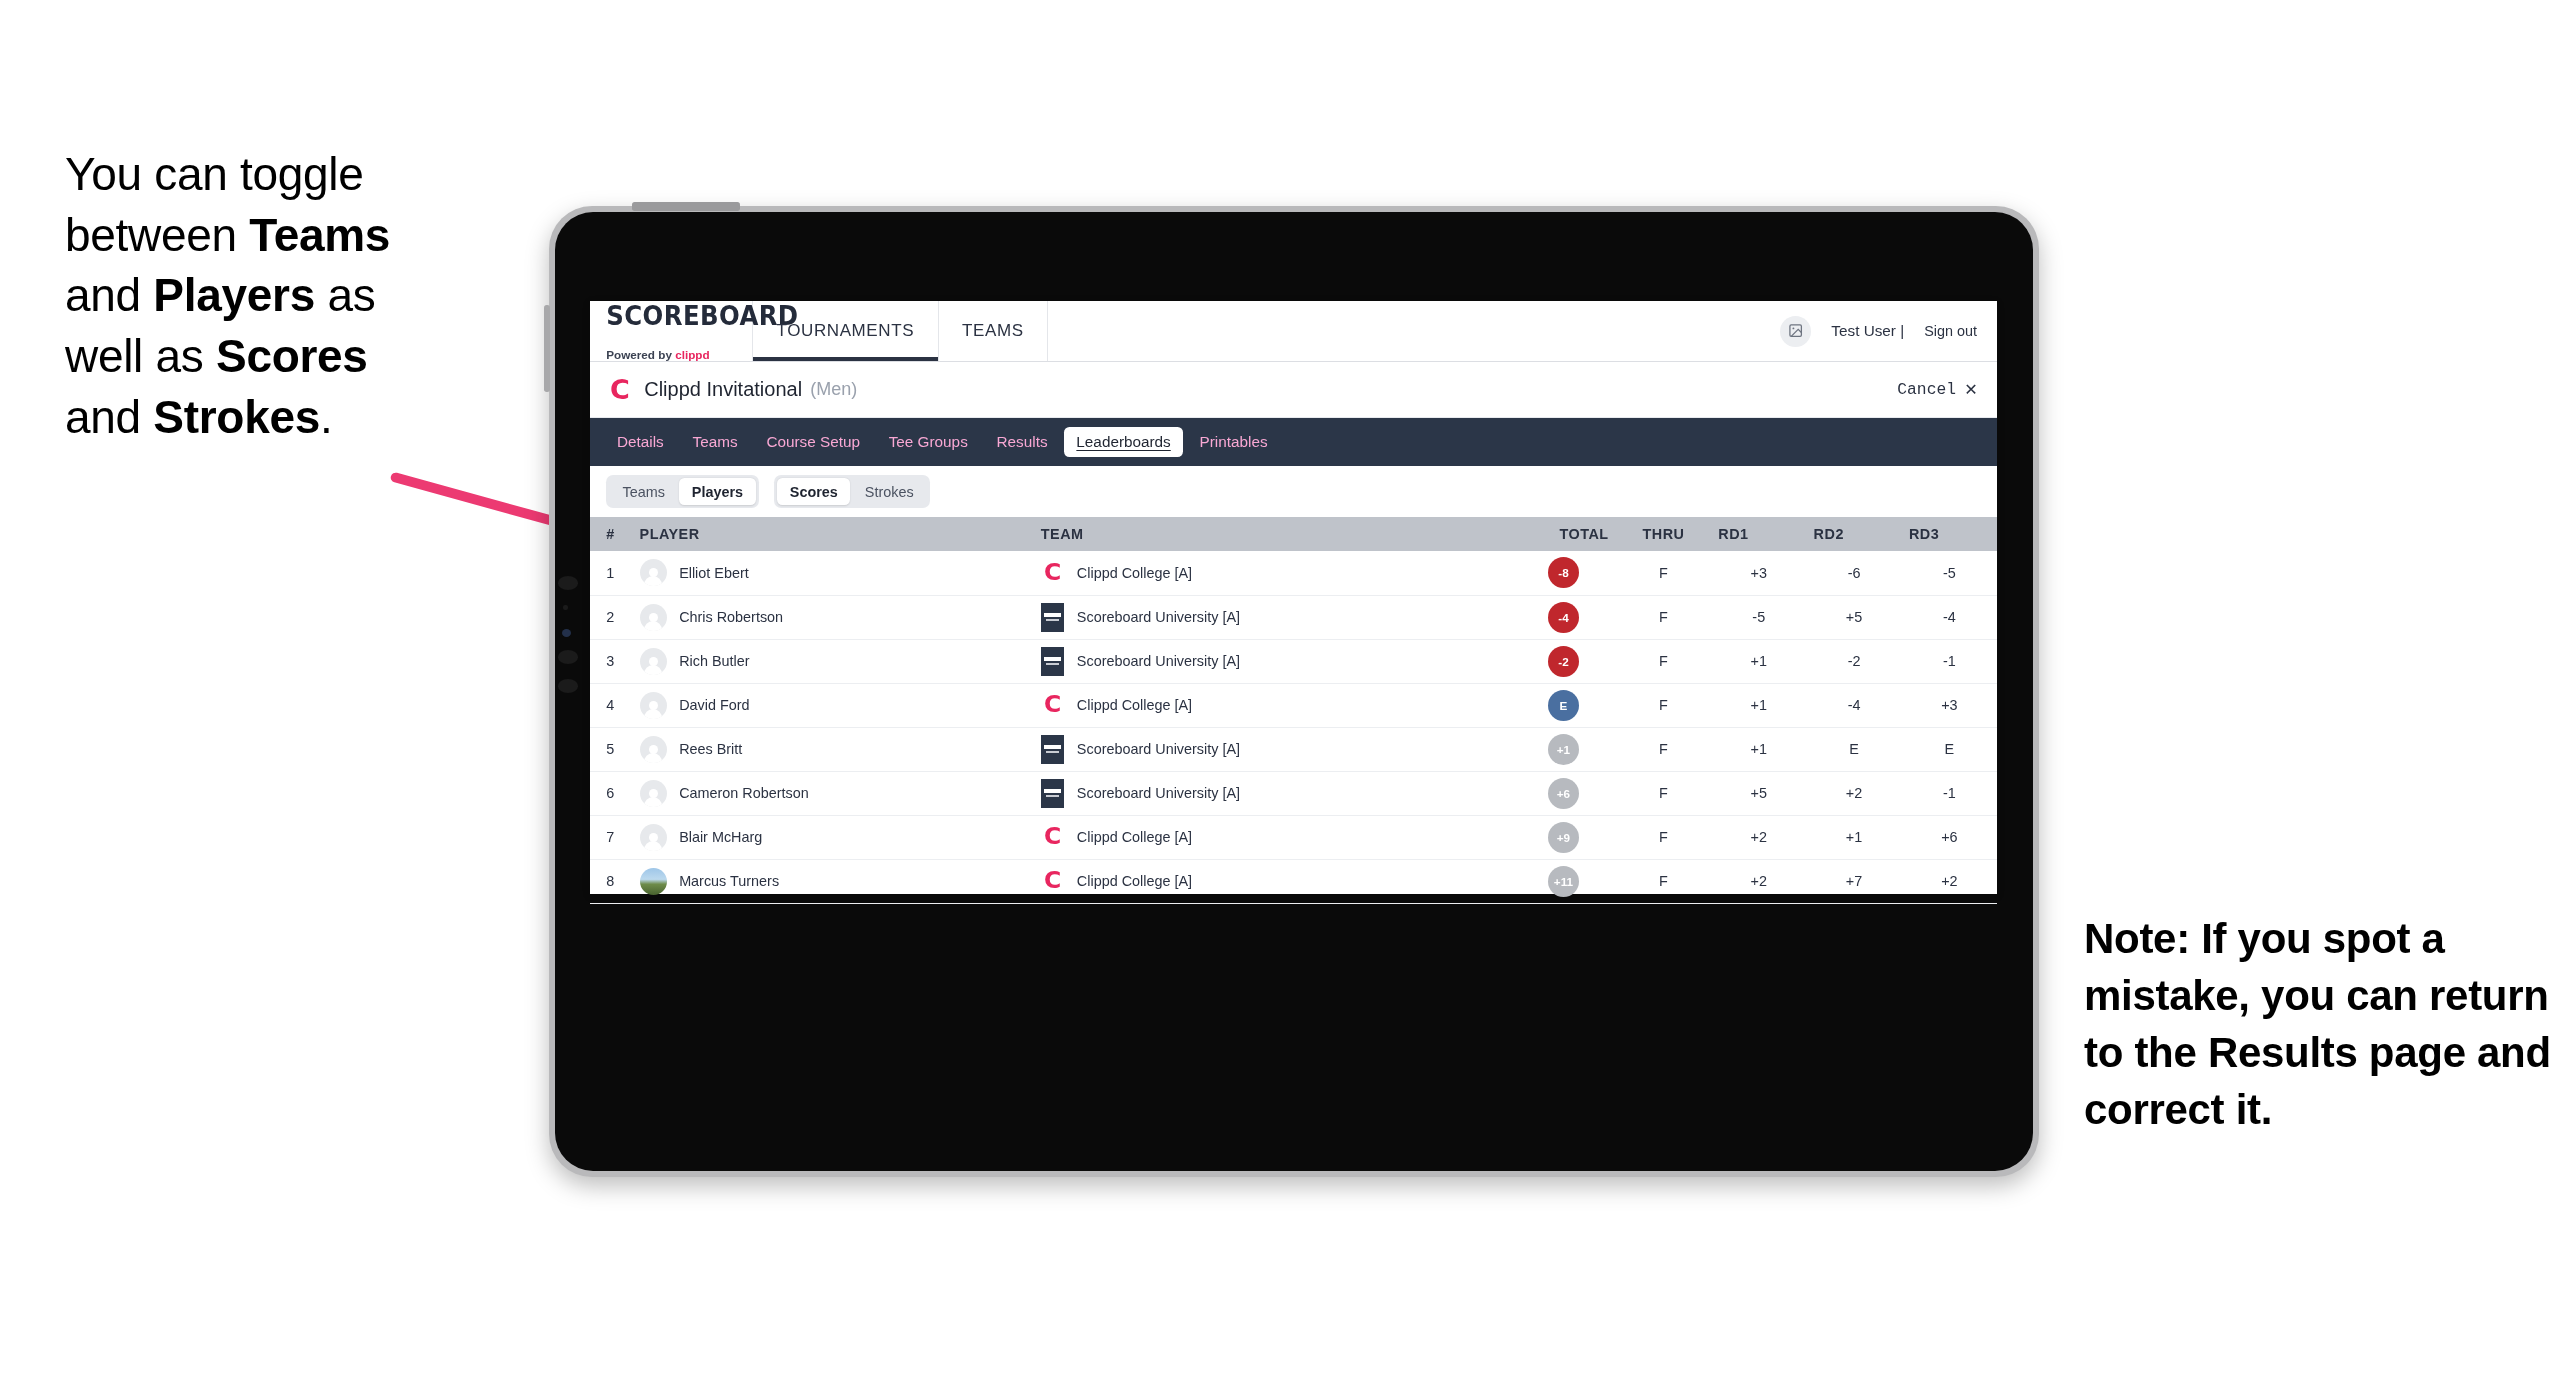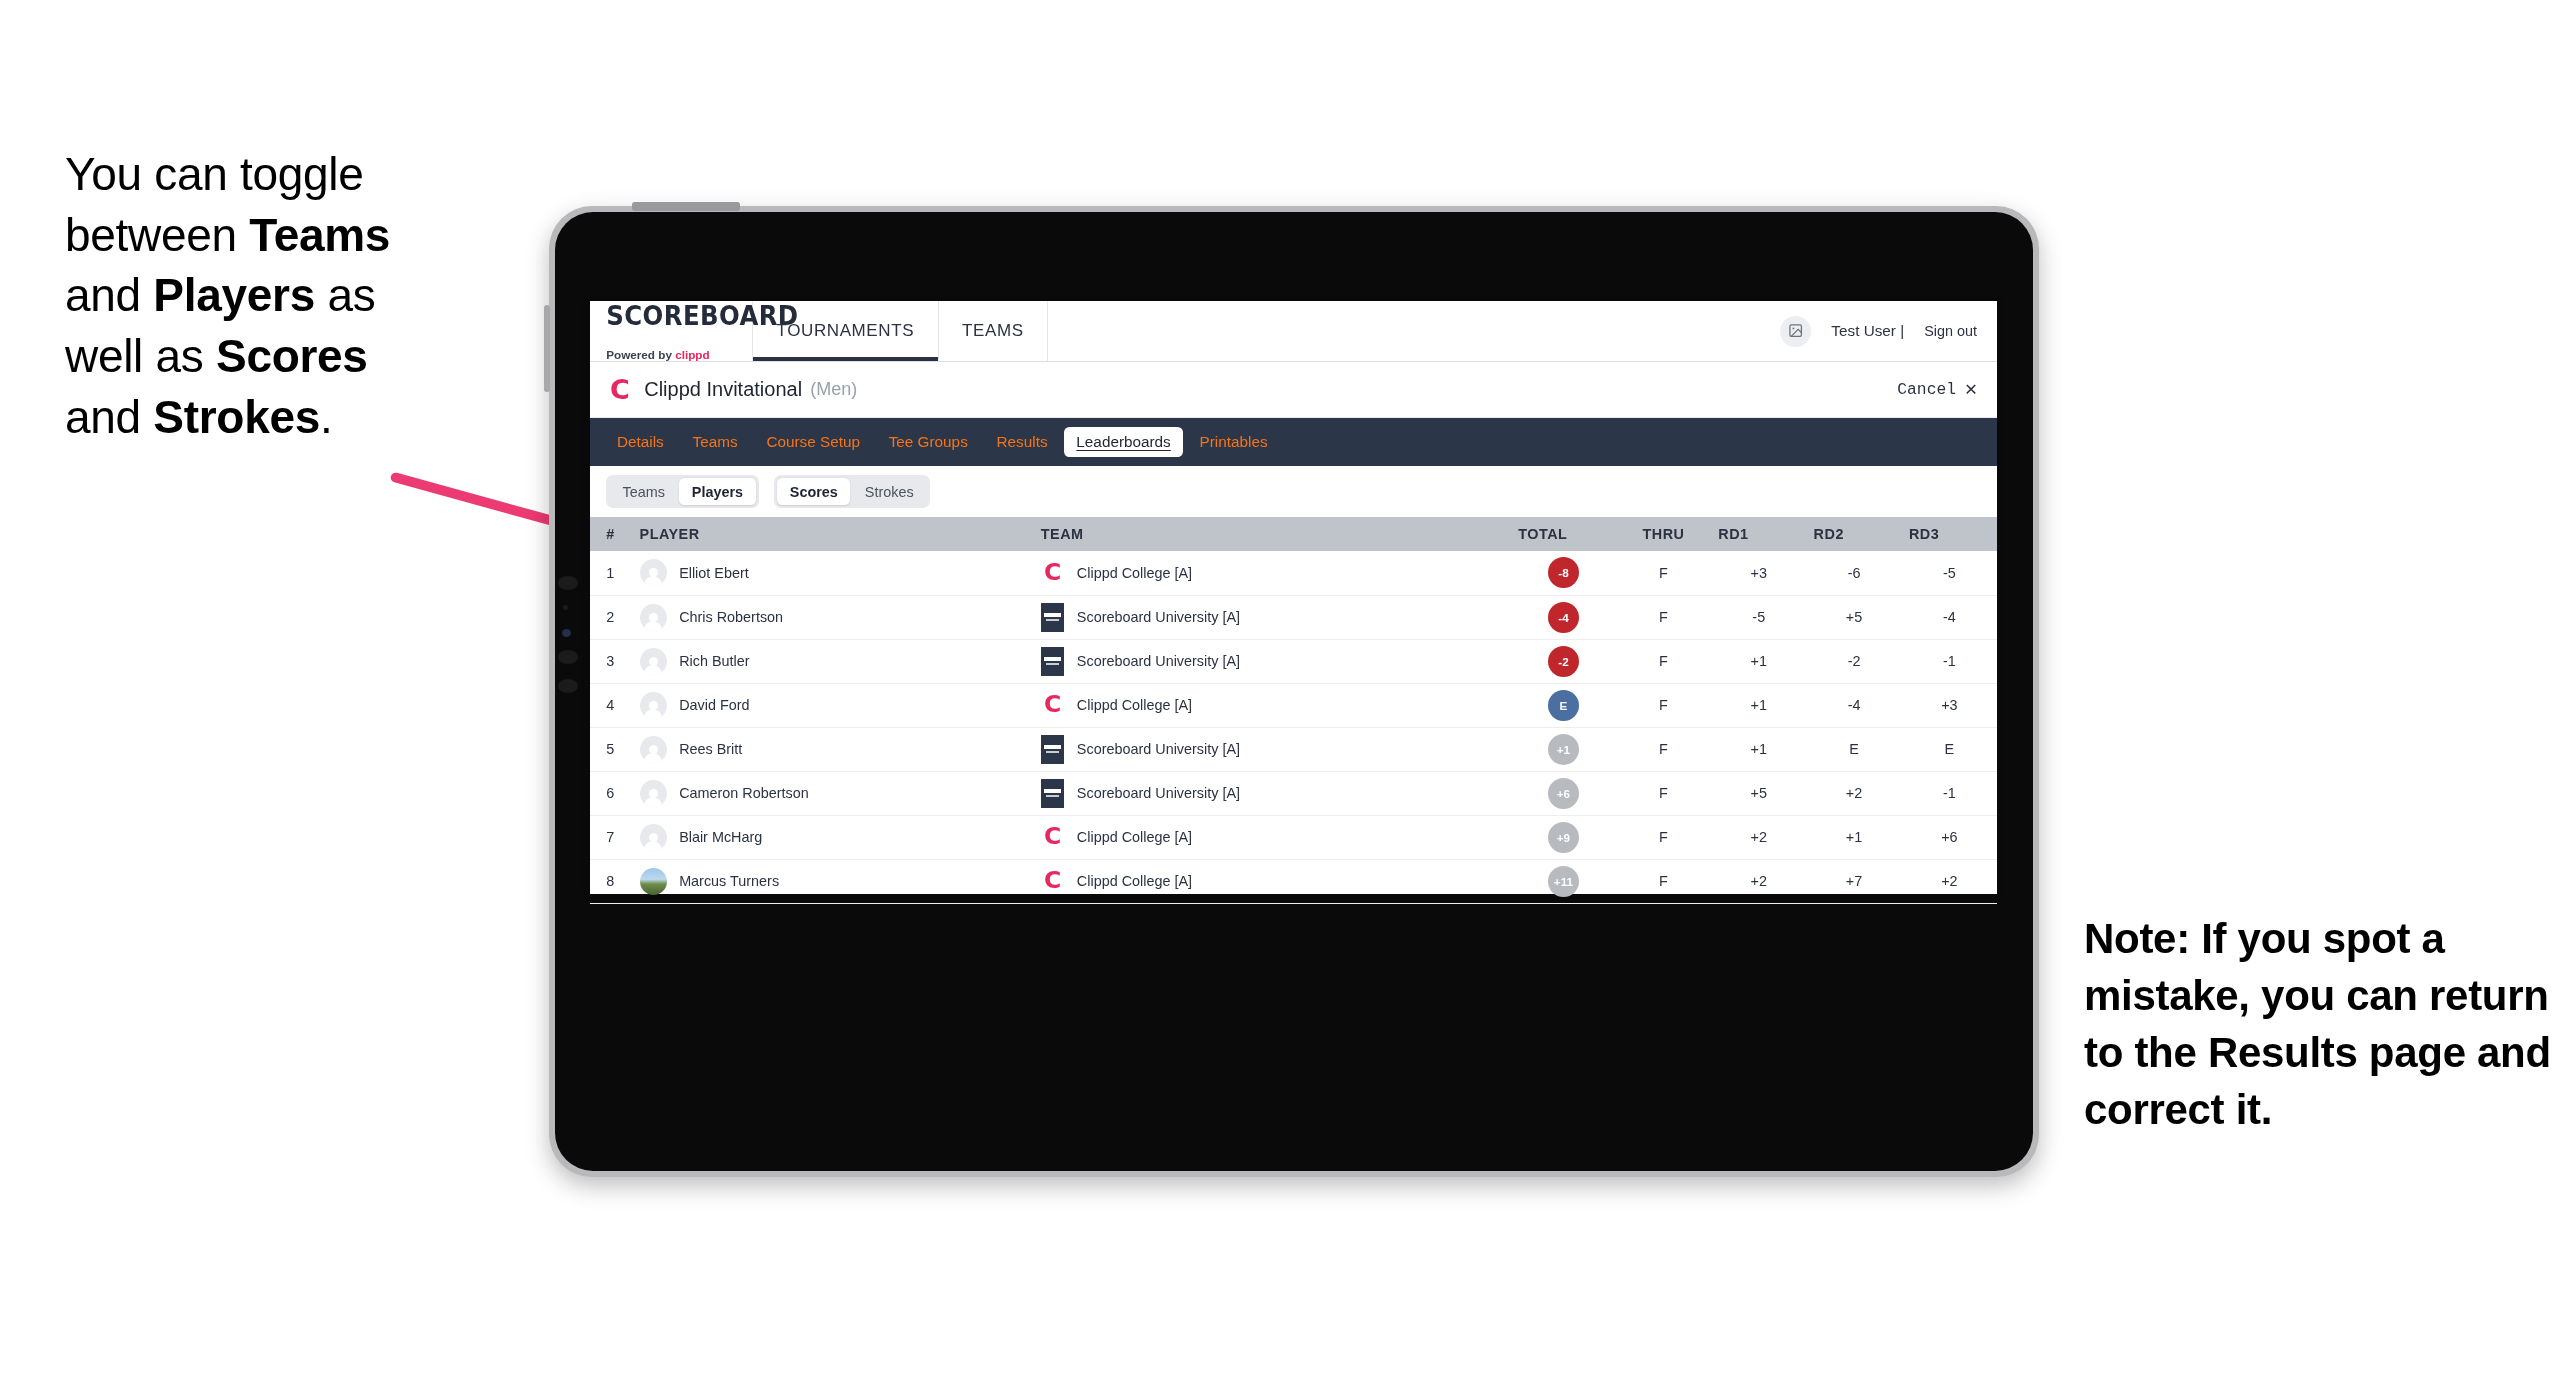--- a/index.html
+++ b/index.html
@@ -136,21 +136,21 @@
     gap: 9px; font-size: 16.3px; color: #2b3242; cursor: pointer; font-family: Liberation Mono, monospace;
   }
   .x-glyph { font-size: 20px; line-height: 1; }
 
   
   .darknav {
     height: 48px; background: #2b3648; display: flex;
     align-items: center; padding: 0 14.4px; gap: 3.6px;
   }
   .dn-item {
-    font-size: 15.3px; color: #f97316; padding: 6.3px 12.6px;
+    font-size: 15.3px; color: #f9a8d4; padding: 6.3px 12.6px;
     border-radius: 5.4px; cursor: pointer; white-space: nowrap;
   }
   .dn-item.active {
     background: #fff; color: #1f2430;
     text-decoration: underline; text-underline-offset: 2.7px;
   }
 
   
   .toggles {
     height: 51px; background: #fff; display: flex;
@@ -166,21 +166,21 @@
   
   table.lb { width: 100%; border-collapse: collapse; table-layout: fixed; }
   .lb thead th {
     background: #bfc3ca; color: #2b3242; font-size: 14.4px;
     font-weight: bold; letter-spacing: 0.5px; height: 34px;
     text-align: left; padding: 0 7.2px;
   }
   .lb thead th.num  { width: 40px;  text-align: left; padding-left: 16.3px; }
   .lb thead th.plr  { width: 379px; }
   .lb thead th.team { width: 451px; }
-  .lb thead th.tot  { width: 99px; text-align: left; }
+  .lb thead th.tot  { width: 99px; text-align: right; }
   .lb thead th.thru { width: 90px; text-align: center; }
   .lb thead th.rd   { width: 90px; text-align: left; }
 
   .lb tbody td {
     height: 44px; font-size: 14.4px; color: #2b3242;
     border-bottom: 0.9px solid #eceef1; padding: 0 7.2px;
     vertical-align: middle;
   }
   .lb tbody td.num { padding-left: 16.3px; color: #2b3242; }
   .lb tbody td.c { text-align: center; }

